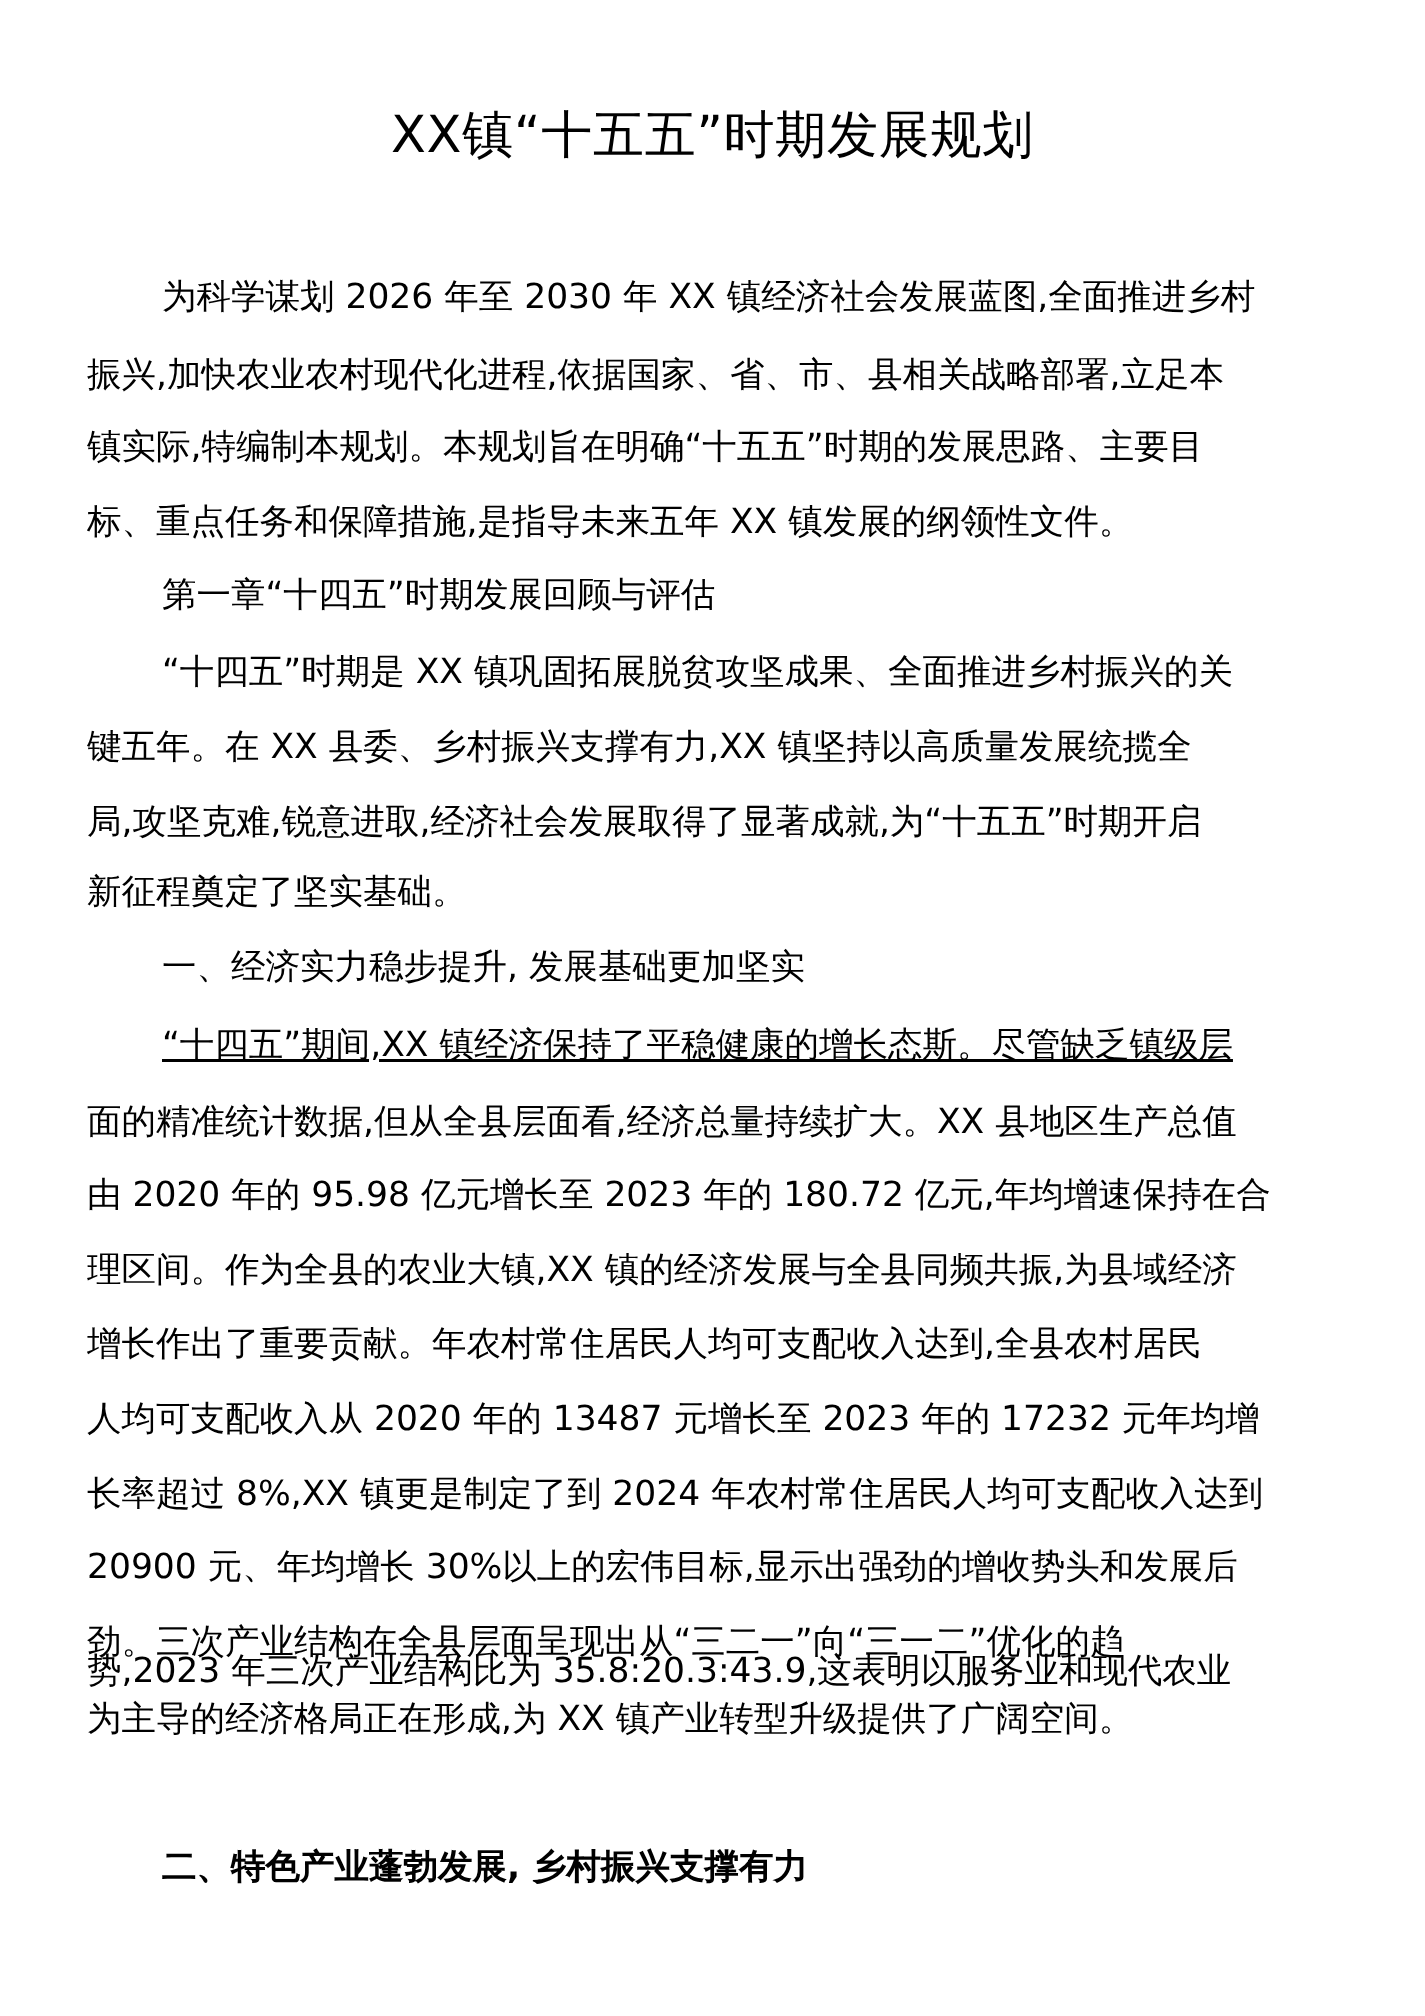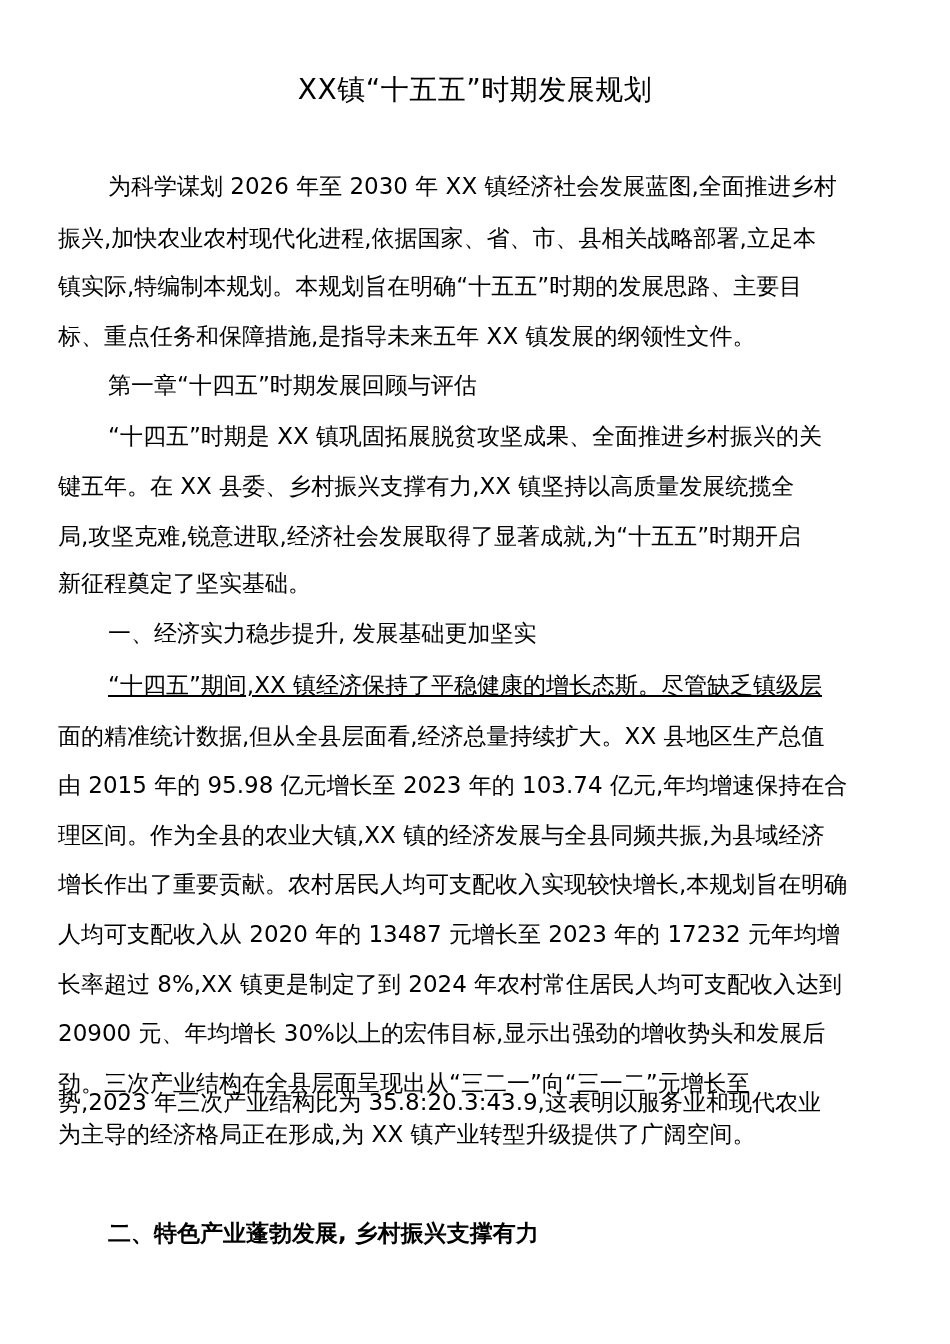--- a/index.html
+++ b/index.html
@@ -21,32 +21,33 @@
       width: 950px;
       height: 1344px;
       background: #ffffff;
     }
     .title {
       position: absolute;
       left: 0;
       top: 66px;
       width: 950px;
       text-align: center;
-      font-size: 28px;
+      font-size: 34px;
       line-height: 48px;
       letter-spacing: 0.5px;
       white-space: nowrap;
     }
     .line {
       position: absolute;
       left: 58px;
       font-size: 23px;
       line-height: 32px;
       white-space: nowrap;
       letter-spacing: 0px;
+      margin-top: 12px;
     }
     .indent { left: 108px; }
   </style>
 </head>
 <body>
 
 <div class="page">
   <div class="title">XX镇“十五五”时期发展规划</div>
   <div id="body-lines">
       <div class="line indent" style="top: 170px;">为科学谋划 2026 年至 2030 年 XX 镇经济社会发展蓝图,全面推进乡村</div>
@@ -54,24 +55,24 @@
       <div class="line" style="top: 270px;">镇实际,特编制本规划。本规划旨在明确“十五五”时期的发展思路、主要目</div>
       <div class="line" style="top: 320px;">标、重点任务和保障措施,是指导未来五年 XX 镇发展的纲领性文件。</div>
       <div class="line indent" style="top: 369px;">第一章“十四五”时期发展回顾与评估</div>
       <div class="line indent" style="top: 420px;">“十四五”时期是 XX 镇巩固拓展脱贫攻坚成果、全面推进乡村振兴的关</div>
       <div class="line" style="top: 470px;">键五年。在 XX 县委、乡村振兴支撑有力,XX 镇坚持以高质量发展统揽全</div>
       <div class="line" style="top: 520px;">局,攻坚克难,锐意进取,经济社会发展取得了显著成就,为“十五五”时期开启</div>
       <div class="line" style="top: 567px;">新征程奠定了坚实基础。</div>
       <div class="line indent" style="top: 617px;">一、经济实力稳步提升, 发展基础更加坚实</div>
       <div class="line indent" style="top: 669px; text-decoration: underline;">“十四五”期间,XX 镇经济保持了平稳健康的增长态斯。尽管缺乏镇级层</div>
       <div class="line" style="top: 720px;">面的精准统计数据,但从全县层面看,经济总量持续扩大。XX 县地区生产总值</div>
-      <div class="line" style="top: 769px;">由 2015 年的 95.98 亿元增长至 2023 年的 103.74 亿元,年均增速保持在合</div>
+      <div class="line" style="top: 769px;">由 2020 年的 95.98 亿元增长至 2023 年的 180.72 亿元,年均增速保持在合</div>
       <div class="line" style="top: 819px; text-align: center;">理区间。作为全县的农业大镇,XX 镇的经济发展与全县同频共振,为县域经济</div>
-      <div class="line" style="top: 868px;">增长作出了重要贡献。农村居民人均可支配收入实现较快增长,本规划旨在明确</div>
+      <div class="line" style="top: 868px;">增长作出了重要贡献。年农村常住居民人均可支配收入达到,全县农村居民</div>
       <div class="line" style="top: 918px;">人均可支配收入从 2020 年的 13487 元增长至 2023 年的 17232 元年均增</div>
       <div class="line" style="top: 968px;">长率超过 8%,XX 镇更是制定了到 2024 年农村常住居民人均可支配收入达到</div>
       <div class="line" style="top: 1017px;">20900 元、年均增长 30%以上的宏伟目标,显示出强劲的增收势头和发展后</div>
-      <div class="line" style="top: 1067px;">劲。三次产业结构在全县层面呈现出从“三二一”向“三一二”元增长至</div>
+      <div class="line" style="top: 1067px;">劲。三次产业结构在全县层面呈现出从“三二一”向“三一二”优化的趋</div>
       <div class="line" style="top: 1086px;">势,2023 年三次产业结构比为 35.8:20.3:43.9,这表明以服务业和现代农业</div>
       <div class="line" style="top: 1118px;">为主导的经济格局正在形成,为 XX 镇产业转型升级提供了广阔空间。</div>
       <div class="line indent" style="top: 1217px; font-weight: bold;">二、特色产业蓬勃发展, 乡村振兴支撑有力</div>
     </div>
 </div>
 
 </body></html>

